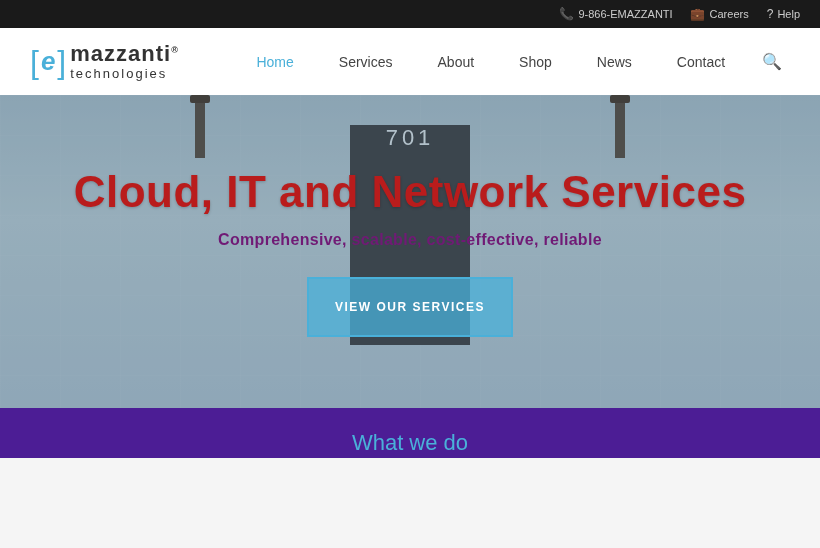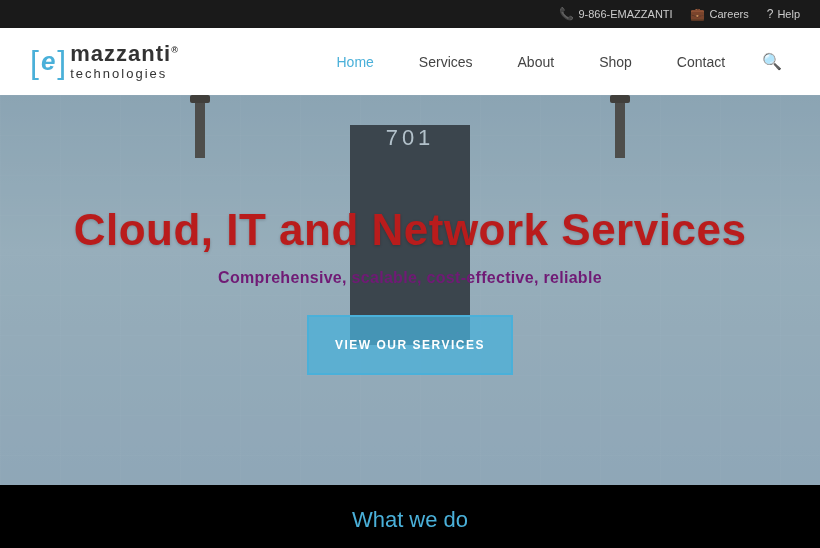--- a/index.html
+++ b/index.html
@@ -99,21 +99,21 @@
       cursor: pointer;
       font-size: 16px;
       color: #444;
       padding: 8px;
     }
 
     
     .hero {
       position: relative;
       width: 820px;
-      height: 390px;
+      height: 313px;
       overflow: hidden;
       display: flex;
       align-items: center;
       justify-content: center;
     }
     
     .hero-building {
       position: absolute;
       inset: 0;
       background:
@@ -163,24 +163,24 @@
       letter-spacing: 1.5px;
       padding: 21px 26px;
       text-decoration: none;
       text-transform: uppercase;
       cursor: pointer;
       transition: background 0.2s;
     }
 
     
     .what-section {
-      background: #000000;
+      background: #4c1d95;
       text-align: center;
       padding: 22px 0 0;
-      height: 81px;
+      height: 50px;
     }
     .what-title {
       font-size: 22px;
       color: #4ab0d9;
       font-weight: 400;
     }
   </style>
 </head>
 <body>
 
@@ -219,20 +219,23 @@
     <li>
       <a href="#">Services</a>
     </li>
     <li>
       <a href="#">About</a>
     </li>
     <li>
       <a href="#">Shop</a>
     </li>
     <li>
+      <a href="#">News</a>
+    </li>
+    <li>
       <a href="#">Contact</a>
     </li>
     <li>
       <button class="nav-search">
         <span>🔍</span>
       </button>
     </li>
   </ul>
 </nav>
 

